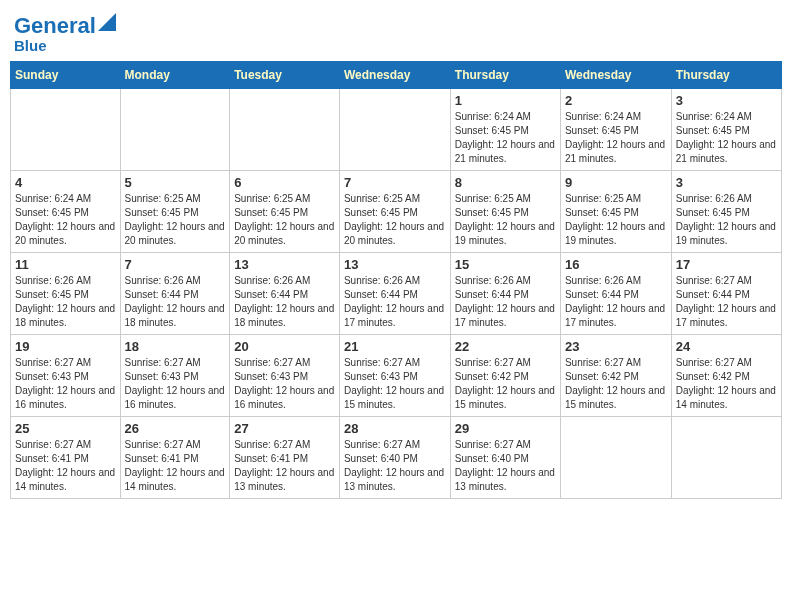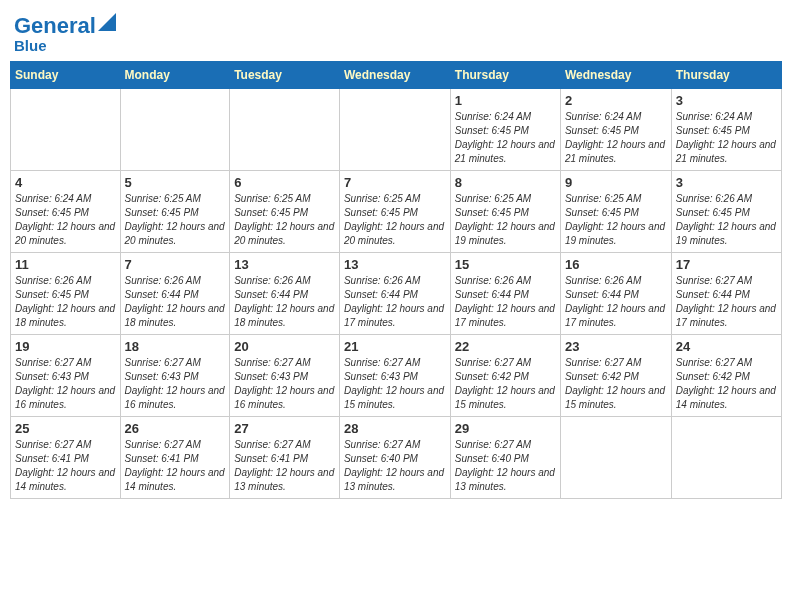--- a/index.html
+++ b/index.html
@@ -68,21 +68,20 @@
       font-size: 13px;
       font-weight: bold;
       color: #333;
       display: block;
       margin-bottom: 2px;
     }
     .day-info {
       font-size: 10px;
       color: #333;
       line-height: 1.4;
-      font-style: italic;
     }
     .empty-cell {
       background: #fff;
     }
   </style>
 </head>
 <body>
 
 <div class="header-area">
   <div class="logo">

